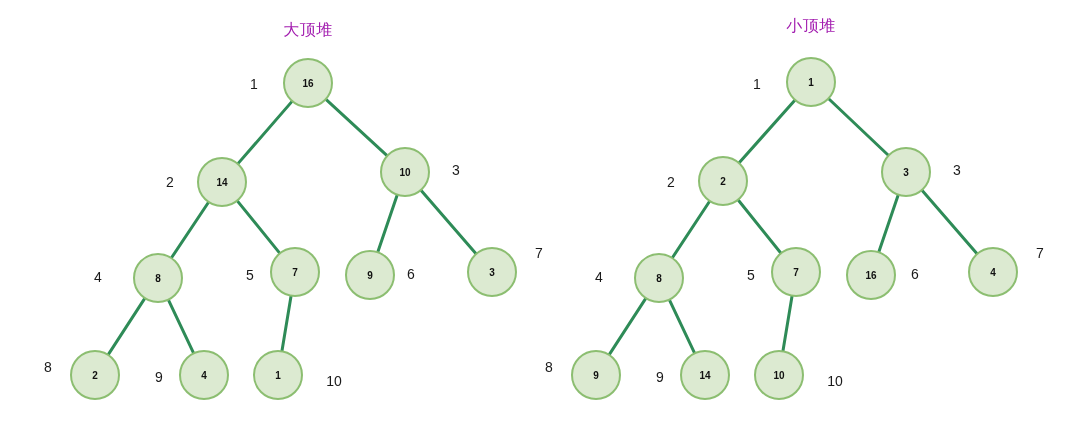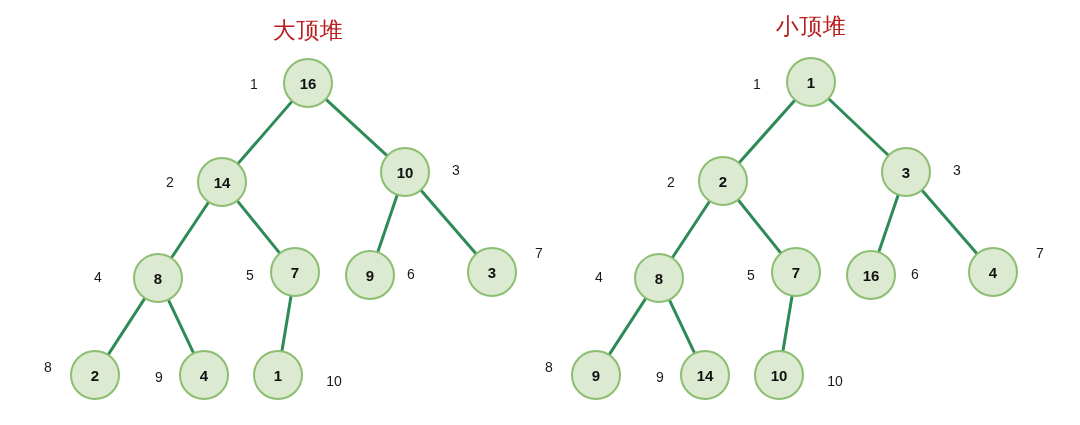--- a/index.html
+++ b/index.html
@@ -21,41 +21,41 @@
   }
   #edge-layer {
     position: absolute;
     left: 0;
     top: 0;
     width: 1080px;
     height: 425px;
   }
   .tree-title {
     position: absolute;
-    font-size: 23px;
-    color: #b91c1c;
+    font-size: 16px;
+    color: #a21caf;
     font-weight: 400;
     white-space: nowrap;
     transform: translate(-50%, -50%);
     letter-spacing: 0.5px;
   }
   .node {
     position: absolute;
     width: 50px;
     height: 50px;
     margin-left: -25px;
     margin-top: -25px;
     border-radius: 50%;
     background: #dcead1;
     border: 2.5px solid #8cbe71;
     box-sizing: border-box;
     display: flex;
     align-items: center;
     justify-content: center;
-    font-size: 15px;
+    font-size: 10px;
     font-weight: bold;
     color: #111111;
   }
   .idx {
     position: absolute;
     font-size: 14px;
     color: #1a1a1a;
     font-weight: 400;
     transform: translate(-50%, -50%);
     white-space: nowrap;

